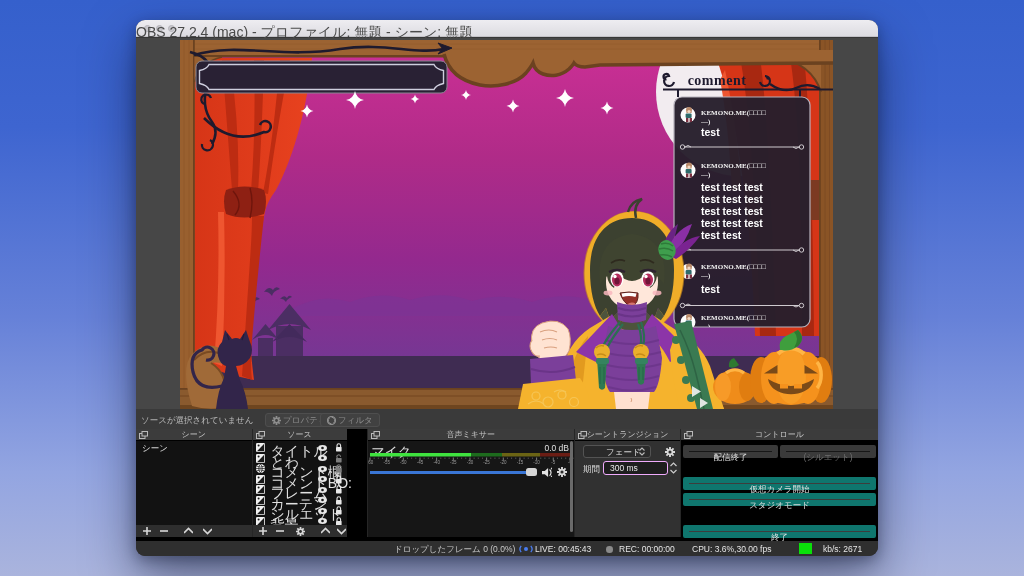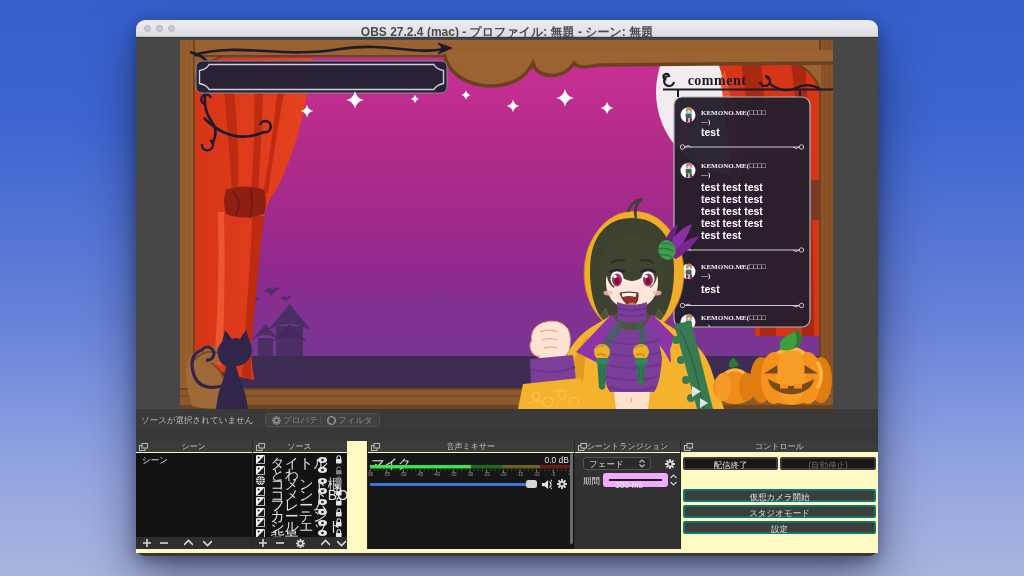--- a/index.html
+++ b/index.html
@@ -1,41 +1,41 @@
 <!DOCTYPE html>
 <html><head><meta charset="utf-8">
 <style>
 *{margin:0;padding:0;box-sizing:border-box}
 html,body{width:1024px;height:576px;overflow:hidden}
 body{background:linear-gradient(180deg,#3560cc 0%,#3e65d0 22%,#6681d8 55%,#93a5e1 82%,#aab4dd 100%);font-family:"Liberation Sans",sans-serif;position:relative}
 #win{position:absolute;left:136px;top:20px;width:742px;height:536px;border-radius:9px;background:#373737;box-shadow:0 22px 50px rgba(10,15,40,.5),0 4px 14px rgba(10,15,40,.35)}
 #tbar{position:absolute;left:0;top:0;width:100%;height:17px;border-radius:9px 9px 0 0;background:linear-gradient(#eeedf1,#dddce1);border-bottom:1px solid #c3c2c7}
 .tl{position:absolute;top:5px;width:7px;height:7px;border-radius:50%;background:#c9c8cd;border:.5px solid #b5b4ba}
-#ttext{position:absolute;top:3.5px;left:0;width:100%;text-align:center;font-size:12px;font-weight:bold;color:#4a4a4a}
+#ttext{position:absolute;top:3.5px;left:0;width:100%;font-size:14px;font-weight:normal;color:#4a4a4a}
 #preview{position:absolute;left:0;top:18px;width:742px;height:371px;background:#474747}
 #canvas{position:absolute;left:44px;top:2px;width:653px;height:369px;background:#7a3a9a;overflow:hidden}
 #srcrow{position:absolute;left:0;top:389px;width:742px;height:20px;background:#3a3a3a}
 #srctext{position:absolute;left:5px;top:6px;font-size:8.5px;color:#bdbdbd}
 .pbtn{position:absolute;top:4px;height:14px;background:#414141;border:1px solid #4e4e4e;border-radius:3px;color:#8d8d8d;font-size:8.5px;line-height:12px;white-space:nowrap;padding:0 6px}
 .pbtn svg{vertical-align:-2px;margin-right:2px}
-#docks{position:absolute;left:0;top:421px;width:742px;height:112px;background:#fef9c3}
+#docks{position:absolute;left:0;top:409px;width:742px;height:112px;background:#000000}
 .dock{position:absolute;top:0;height:112px}
 .dtitle{position:absolute;top:0;left:0;width:100%;height:11px;background:#3c3c3c;color:#c6c6c6;font-size:8px;text-align:center;line-height:12px}
 .dtitle svg{position:absolute;left:3px;top:2px}
 .dlist{position:absolute;left:0;right:0;top:12px;bottom:16px;background:#121212}
 .dtool{position:absolute;left:0;right:0;bottom:4px;height:12px;background:#2e2e2e}
 .dtool svg{position:absolute;top:2px}
 #status{position:absolute;left:0;top:521px;width:742px;height:15px;background:#2f2f2f;border-radius:0 0 9px 9px;color:#d4d4d4;font-size:8.5px}
 .st{position:absolute;top:3px;white-space:nowrap}
 .srow{position:absolute;left:0;width:100%;height:10.5px;font-size:14px;color:#e2e2e2}
 .srow .nm{position:absolute;left:18px;top:0.5px;white-space:nowrap}
 .srow svg.si{position:absolute;left:3px;top:0.5px}
 .srow svg.ey{position:absolute;left:65px;top:2px}
 .srow svg.lk{position:absolute;left:82px;top:0.5px}
-.cbtn{position:absolute;left:2px;width:193px;height:13px;background:#3d3d3d;border:2px solid #0f766e;border-radius:2px;color:#e2e2e2;font-size:8.5px;text-align:center;line-height:12px}
+.cbtn{position:absolute;left:2px;width:193px;height:13px;background:#3d3d3d;border:6px solid #0f766e;border-radius:2px;color:#e2e2e2;font-size:8.5px;text-align:center;line-height:12px}
 </style></head>
 <body>
 <svg width="0" height="0" style="position:absolute">
 <defs>
 <g id="i-dock">
         <rect x="0.5" y="2.5" width="5.5" height="5" fill="none" stroke="#b9b9b9"></rect>
         <rect x="3" y="0.5" width="5.5" height="4.5" fill="#3c3c3c" stroke="#b9b9b9"></rect>
       </g>
 <g id="i-plus" stroke="#d8d8d8" stroke-width="1.6">
         <path d="M4 0v8M0 4h8"></path>
@@ -597,38 +597,53 @@
             <use href="#i-gear"></use>
           </svg>
           <div style="position:absolute;right:1px;top:0px;width:3.5px;height:91px;border-radius:2px;background:#6a6a6a"></div>
         </div>
   </div>
   <div class="dock" id="d-trans" style="left:439px;width:105px">
    <div class="dtitle"><svg width="9" height="8">
             <use href="#i-dock"></use>
           </svg>シーントランジション</div>
    <div id="transbody" style="position:absolute;left:0;top:12px;right:0;bottom:4px;background:#313131">
-          <div style="position:absolute;left:8px;top:4px;width:68px;height:13px;background:#2a2a2a;border:1px solid #535353;border-radius:3px;color:#e0e0e0;font-size:8.5px;line-height:12px;padding-left:5px">フェード</div>
+          <div style="position:absolute;left:8px;top:4px;width:68px;height:13px;background:#2a2a2a;border:1px solid #535353;border-radius:3px;color:#e0e0e0;font-size:8.5px;line-height:12px;padding-left:22px">フェード</div>
           <svg style="position:absolute;left:63px;top:6px" width="8" height="9">
             <path d="M1.5 3.5L4 1l2.5 2.5M1.5 5.5L4 8l2.5-2.5" stroke="#bbb" stroke-width="1.1" fill="none"></path>
           </svg>
           <svg style="position:absolute;left:90px;top:5.5px" width="10" height="10" viewBox="0 0 9 9">
             <use href="#i-gear"></use>
           </svg>
           <div style="position:absolute;left:8px;top:23px;font-size:8.5px;color:#e0e0e0">期間</div>
-          <div style="position:absolute;left:28px;top:20px;width:65px;height:14px;background:#1e1e1e;border:6px solid #f0abfc;border-radius:3px;color:#e8e8e8;font-size:8.5px;line-height:12px;padding-left:6px">300 ms</div>
+          <div style="position:absolute;left:28px;top:20px;width:65px;height:14px;background:#1e1e1e;border:1px solid #f0abfc;border-radius:3px;color:#e8e8e8;font-size:8.5px;line-height:12px;padding-left:6px">300 ms</div>
           <svg style="position:absolute;left:94px;top:20px" width="9" height="14">
             <path d="M1.5 5L4.5 2l3 3M1.5 9l3 3 3-3" stroke="#ccc" stroke-width="1.2" fill="none"></path>
           </svg>
         </div>
   </div>
   <div class="dock" id="d-ctrl" style="left:545px;width:197px">
    <div class="dtitle"><svg width="9" height="8">
             <use href="#i-dock"></use>
           </svg>コントロール</div>
    <div class="cbtn" style="top:16px;width:95px;background:#171717;border-color:#3a3a3a">配信終了</div>
-   <div class="cbtn" style="top:16px;left:99px;width:96px;background:#171717;border-color:#3a3a3a;color:#6e6e6e">(自動停止)</div>
+   <div class="cbtn" style="top:16px;left:99px;width:96px;background:#171717;border-color:#3a3a3a;color:#6e6e6e">(シルエット)</div>
    <div class="cbtn" style="top:63.5px">スタジオモード</div>
    <div class="cbtn" style="top:48px">仮想カメラ開始</div>
-   <div class="cbtn" style="top:79.5px">設定</div>
+   <div class="cbtn" style="top:96px">終了</div>
   </div>
+ </div>
+ <div id="status">
+  <div class="st" style="left:258px;color:#c9c9c9">ドロップしたフレーム 0 (0.0%)</div>
+  <svg class="st" style="left:383px;top:4px" width="14" height="8">
+        <g stroke="#4a7df0" stroke-width="1.3" fill="none">
+          <path d="M2.2 0.8a5 5 0 000 6.4M11.8 0.8a5 5 0 010 6.4"></path>
+        </g>
+        <circle cx="7" cy="4" r="2" fill="#4a7df0"></circle>
+      </svg>
+  <div class="st" style="left:399px;color:#e6e6e6">LIVE: 00:45:43</div>
+  <div class="st" style="left:470px;top:5px;width:6.5px;height:6.5px;border-radius:50%;background:#8a8a8a"></div>
+  <div class="st" style="left:483px;color:#e6e6e6">REC: 00:00:00</div>
+  <div class="st" style="left:556px;color:#e6e6e6">CPU: 3.6%,30.00 fps</div>
+  <div class="st" style="left:663px;top:2px;width:13px;height:11px;background:#0ae00a"></div>
+  <div class="st" style="left:687px;color:#e6e6e6">kb/s: 2671</div>
  </div>
 </div>
 
 </body></html>

